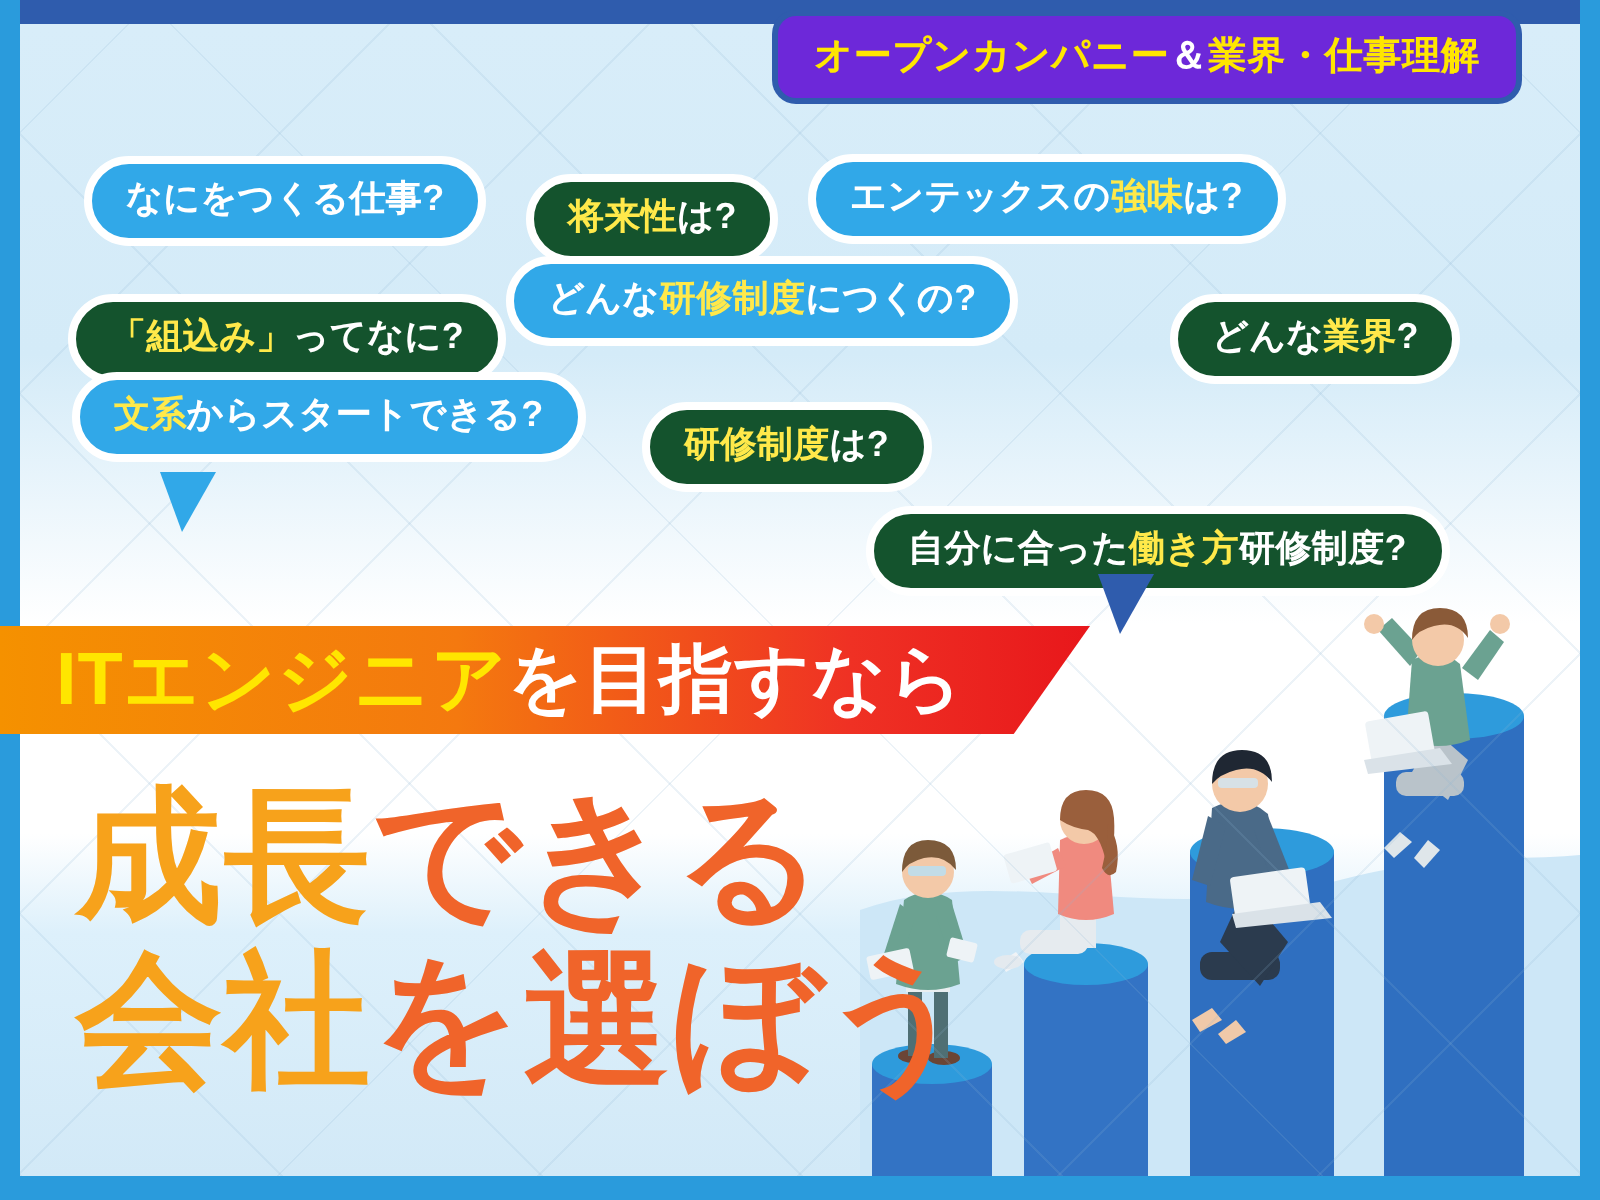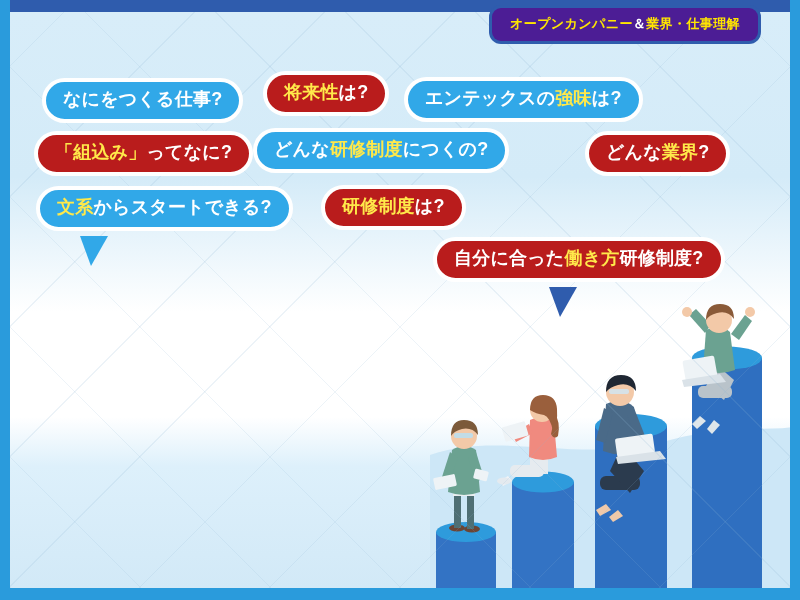--- a/index.html
+++ b/index.html
@@ -29,39 +29,39 @@
     pointer-events:none;
   }
   .topbar{position:absolute;left:0;top:0;width:800px;height:12px;background:#2f5cad;}
   .leftbar{position:absolute;left:0;top:0;width:10px;height:600px;background:#2a9bdc;}
   .rightbar{position:absolute;right:0;top:0;width:10px;height:600px;background:#2a9bdc;}
   .botbar{position:absolute;left:0;bottom:0;width:800px;height:12px;background:#2a9bdc;}
 
   
   .header-banner{
     position:absolute;top:8px;right:42px;
-    background:#4c1d95;border-radius:9px;
+    background:#6d28d9;border-radius:9px;
     padding:7px 18px 8px 18px;
     white-space:nowrap;
-    font-size:13px;font-weight:bold;letter-spacing:.4px;
+    font-size:19px;font-weight:bold;letter-spacing:.4px;
     box-shadow:0 0 0 3px #2f5cad;
   }
   .header-banner .y{color:#ffe600;}
   .header-banner .w{color:#ffffff;}
 
   
   .bubbles{position:absolute;left:0;top:58px;width:800px;height:250px;}
   .bubble{
     position:absolute;border-radius:26px;
     padding:7px 17px 9px 17px;white-space:nowrap;
     font-size:18px;font-weight:bold;letter-spacing:.2px;line-height:1.18;
     border:4px solid #ffffff;
   }
   .bubble.light{background:#31a8e8;}
-  .bubble.dark{background:#b91c1c;}
+  .bubble.dark{background:#14532d;margin-top:16px;}
   .bubble .y{color:#ffe94a;}
   .bubble .w{color:#ffffff;}
   .tail{position:absolute;width:0;height:0;}
   .tail-light{
     border-left:11px solid transparent;border-right:17px solid transparent;
     border-top:30px solid #31a8e8;
   }
   .tail-dark{
     border-left:11px solid transparent;border-right:17px solid transparent;
     border-top:30px solid #2f5cad;
@@ -240,15 +240,28 @@
       <span class="y">研修制度</span><span class="w">は?</span>
     </div>
 
 
     <div class="bubble dark" style="left:433px; top:179px;">
       <span class="w">自分に合った</span><span class="y">働き方</span><span class="w">研修制度?</span>
     </div>
     <div class="tail tail-dark" style="left:549px; top:229px;"></div>
   </div>
 
-
+  <div class="ribbon">
+    <div class="ribbon-text">
+      <span class="y">ITエンジニア</span><span class="w">を目指すなら</span>
+    </div>
+  </div>
+
+  <div class="headline">
+    <div class="hl-line">
+      <span class="o1">成長</span><span class="o2">できる</span>
+    </div>
+    <div class="hl-line">
+      <span class="o1">会社</span><span class="o2">を選ぼう</span>
+    </div>
+  </div>
 
 </div>
 
 </body></html>

